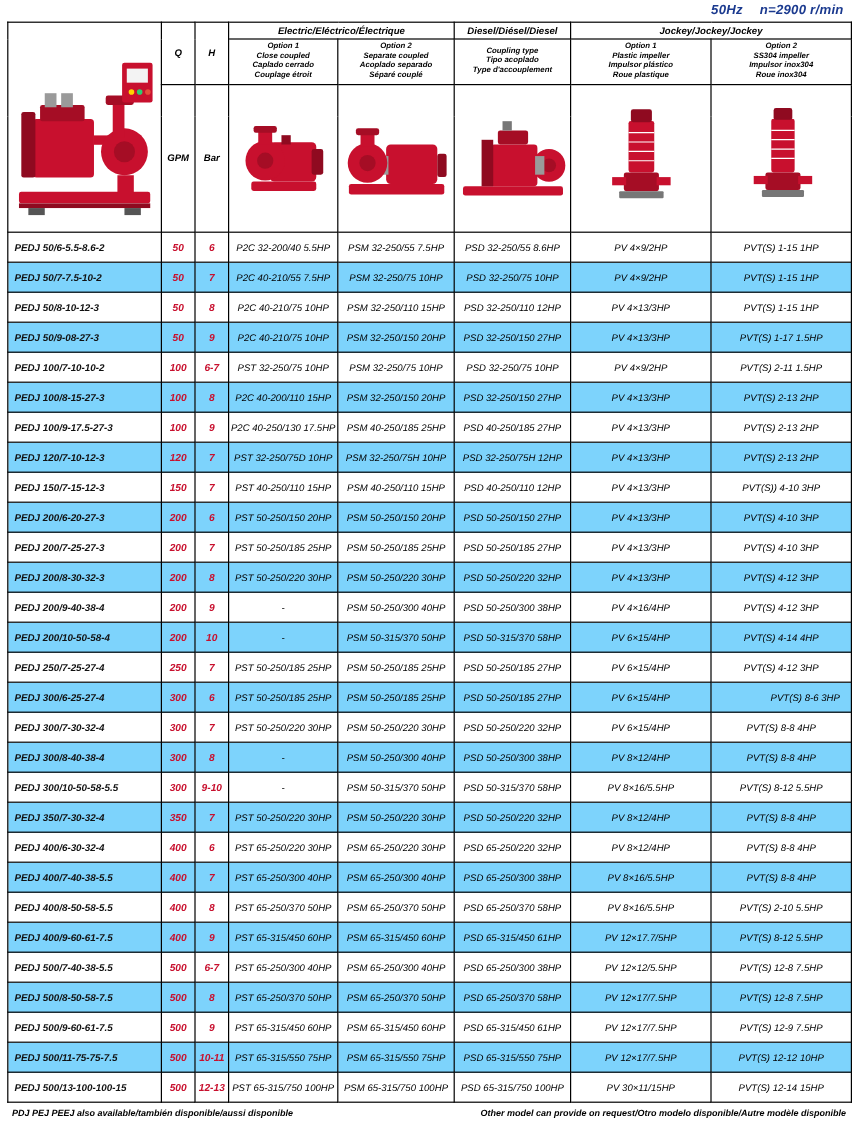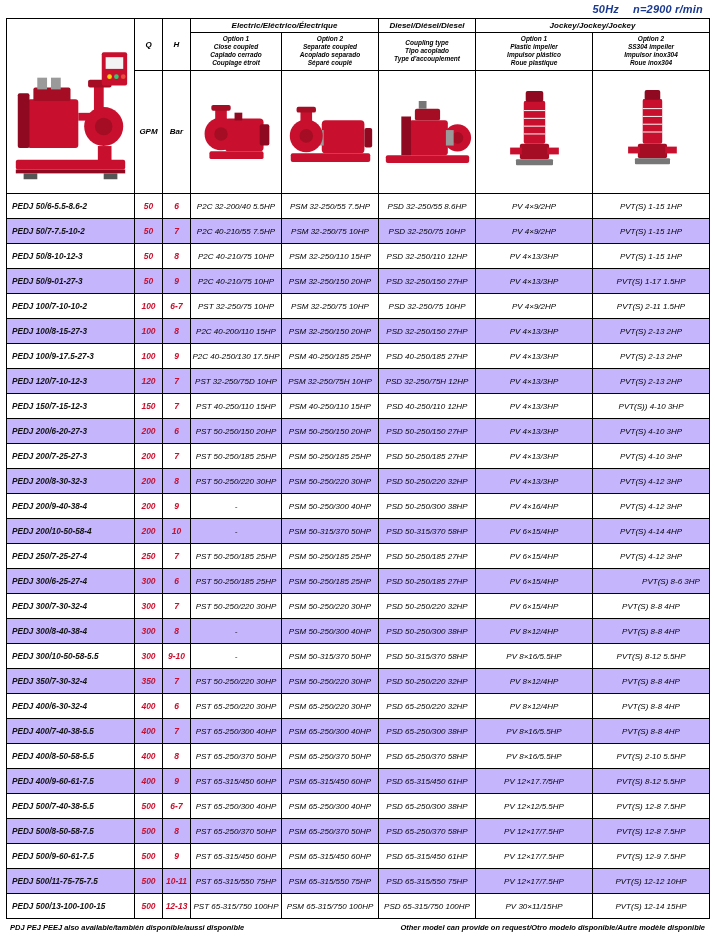--- a/index.html
+++ b/index.html
@@ -15,21 +15,21 @@
   .topbar{height:18px;display:flex;align-items:center;justify-content:flex-end;padding-right:6px;gap:14px;}
   .topbar .t{font-weight:bold;font-size:11px;color:#1b3a8f;letter-spacing:0.2px;}
   table{border-collapse:collapse;width:703px;table-layout:fixed;}
   td,th{border:1px solid #000;padding:0;vertical-align:middle;text-align:center;}
   .hdr-top td{font-weight:bold;font-size:8px;padding:2px 1px;}
   .hdr-sub td{font-weight:bold;font-size:6.5px;line-height:1.25;padding:2px 1px;}
   .hdr-unit td{font-weight:bold;font-size:8px;padding:2px 1px;}
   .model{font-weight:bold;font-size:8.2px;text-align:left;padding-left:5px;color:#111;}
   .q,.h{font-weight:bold;color:#c8102e;font-size:8.5px;}
   .cell{font-size:8px;}
-  .row-alt{background:#c4b5fd;}
+  .row-alt{background:#7dd3fc;}
   .footer{display:flex;justify-content:space-between;align-items:center;font-size:7.5px;font-weight:bold;padding:4px 4px 0 4px;}
   .footer .right{text-align:right;}
   
   .pumpimg{width:100%;height:92px;display:block;}
   .mainimg{width:100%;height:170px;display:block;}
 </style>
 </head>
 <body>
 
 <div class="page">
@@ -223,21 +223,21 @@
           <td class="model" style="height: 24px;">PEDJ 50/8-10-12-3</td>
           <td class="q" style="height: 24px;">50</td>
           <td class="h" style="height: 24px;">8</td>
           <td class="cell" style="height: 24px;">P2C 40-210/75 10HP</td>
           <td class="cell" style="height: 24px;">PSM 32-250/110 15HP</td>
           <td class="cell" style="height: 24px;">PSD 32-250/110 12HP</td>
           <td class="cell" style="height: 24px;">PV 4×13/3HP</td>
           <td class="cell" style="height: 24px;">PVT(S) 1-15 1HP</td>
         </tr>
         <tr class="row-alt">
-          <td class="model" style="height: 24px;">PEDJ 50/9-01-27-3</td>
+          <td class="model" style="height: 24px;">PEDJ 50/9-08-27-3</td>
           <td class="q" style="height: 24px;">50</td>
           <td class="h" style="height: 24px;">9</td>
           <td class="cell" style="height: 24px;">P2C 40-210/75 10HP</td>
           <td class="cell" style="height: 24px;">PSM 32-250/150 20HP</td>
           <td class="cell" style="height: 24px;">PSD 32-250/150 27HP</td>
           <td class="cell" style="height: 24px;">PV 4×13/3HP</td>
           <td class="cell" style="height: 24px;">PVT(S) 1-17 1.5HP</td>
         </tr>
         <tr>
           <td class="model" style="height: 24px;">PEDJ 100/7-10-10-2</td>

